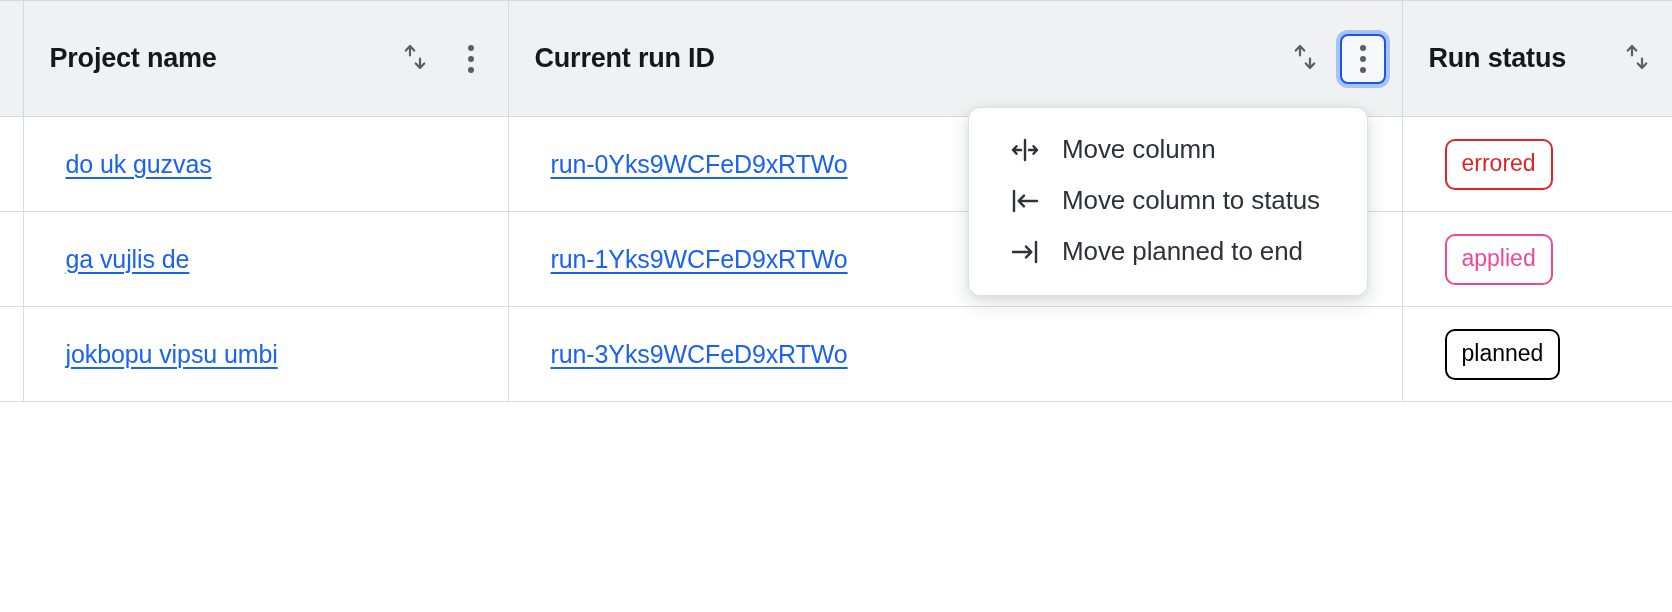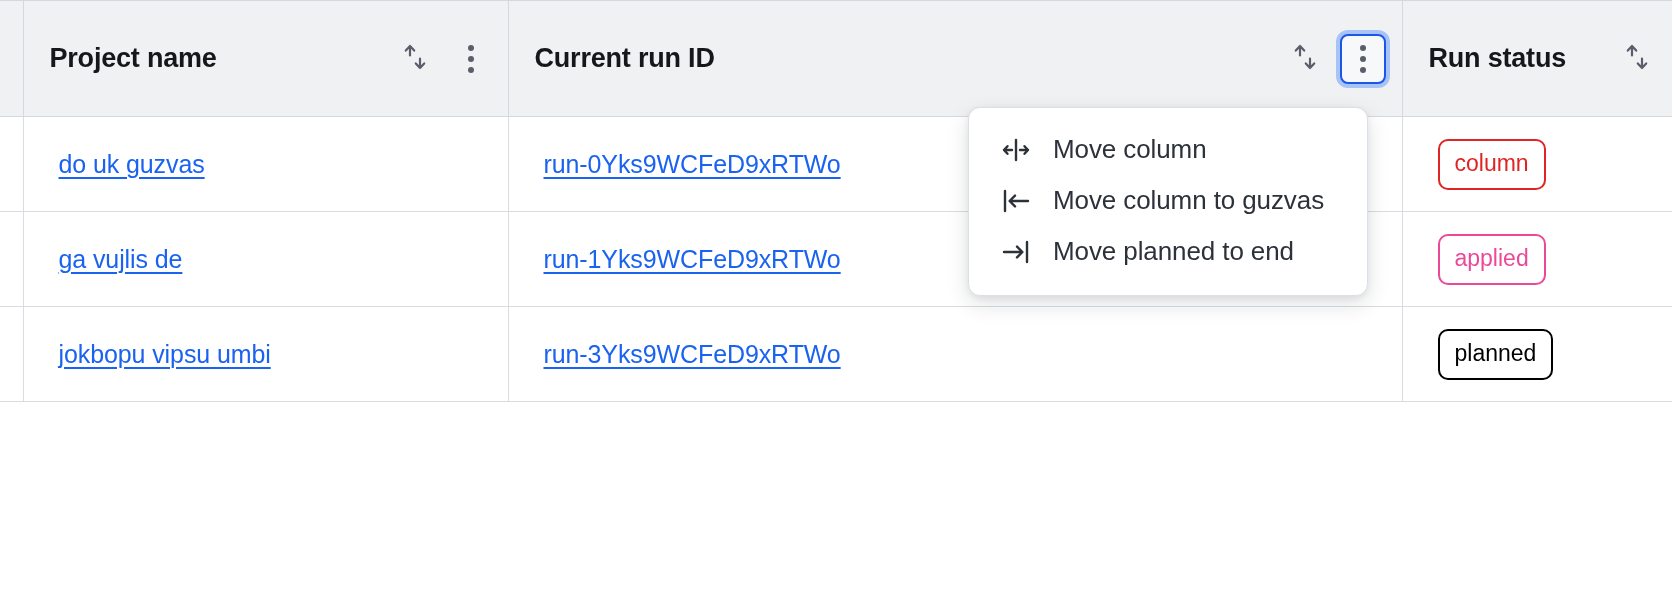--- a/index.html
+++ b/index.html
@@ -113,21 +113,21 @@
     height: 6px;
     border-radius: 50%;
     background: #5A5E6B;
   }
 
   
   tbody tr { height: 95px; }
   tbody td {
     border-bottom: 1px solid #D9DDE2;
     border-right: 1px solid #D9DDE2;
-    padding: 9px;
+    padding: 16px;
     vertical-align: middle;
     background: #ffffff;
     box-sizing: border-box;
   }
   tbody td.gutter-cell { border-right: 1px solid #D9DDE2; }
   .cell-inner { padding: 0 16px 0 26px; }
 
   a.cell-link {
     font-size: 25px;
     color: #1A62F0;
@@ -169,20 +169,21 @@
     display: flex;
     align-items: center;
     gap: 22px;
     padding: 10px 26px 10px 32px;
     cursor: pointer;
     background: transparent;
     border: none;
     width: 100%;
     box-sizing: border-box;
     text-align: left;
+    margin-left: 9px;
   }
   .menu-icon {
     width: 30px;
     height: 30px;
     flex: 0 0 30px;
     display: flex;
     align-items: center;
     justify-content: center;
     color: #2C313A;
   }
@@ -271,21 +272,21 @@
     <tbody id="table-body">
         <tr>
           <td class="gutter-cell"></td>
           <td>
             <div class="cell-inner"><a class="cell-link" href="#">do uk guzvas</a></div>
           </td>
           <td>
             <div class="cell-inner"><a class="cell-link" href="#">run-0Yks9WCFeD9xRTWo</a></div>
           </td>
           <td>
-            <div class="cell-inner"><span class="badge errored">column</span></div>
+            <div class="cell-inner"><span class="badge errored">errored</span></div>
           </td>
         </tr>
         <tr>
           <td class="gutter-cell"></td>
           <td>
             <div class="cell-inner"><a class="cell-link" href="#">ga vujlis de</a></div>
           </td>
           <td>
             <div class="cell-inner"><a class="cell-link" href="#">run-1Yks9WCFeD9xRTWo</a></div>
           </td>
@@ -321,21 +322,21 @@
     <span class="menu-label">Move column</span>
   </div>
 
   <div class="menu-item">
     <span class="menu-icon">
       <svg width="30" height="26" viewBox="0 0 30 26" fill="none" aria-hidden="true">
         <path d="M4 3 L4 23" stroke="#2C313A" stroke-width="2.4" stroke-linecap="round"></path>
         <path d="M27 13 L9 13 M14 7.6 L8.6 13 L14 18.4" stroke="#2C313A" stroke-width="2.4" stroke-linecap="round" stroke-linejoin="round"></path>
       </svg>
     </span>
-    <span class="menu-label">Move column to guzvas</span>
+    <span class="menu-label">Move column to status</span>
   </div>
 
   <div class="menu-item">
     <span class="menu-icon">
       <svg width="30" height="26" viewBox="0 0 30 26" fill="none" aria-hidden="true">
         <path d="M26 3 L26 23" stroke="#2C313A" stroke-width="2.4" stroke-linecap="round"></path>
         <path d="M3 13 L21 13 M16 7.6 L21.4 13 L16 18.4" stroke="#2C313A" stroke-width="2.4" stroke-linecap="round" stroke-linejoin="round"></path>
       </svg>
     </span>
     <span class="menu-label">Move planned to end</span>

